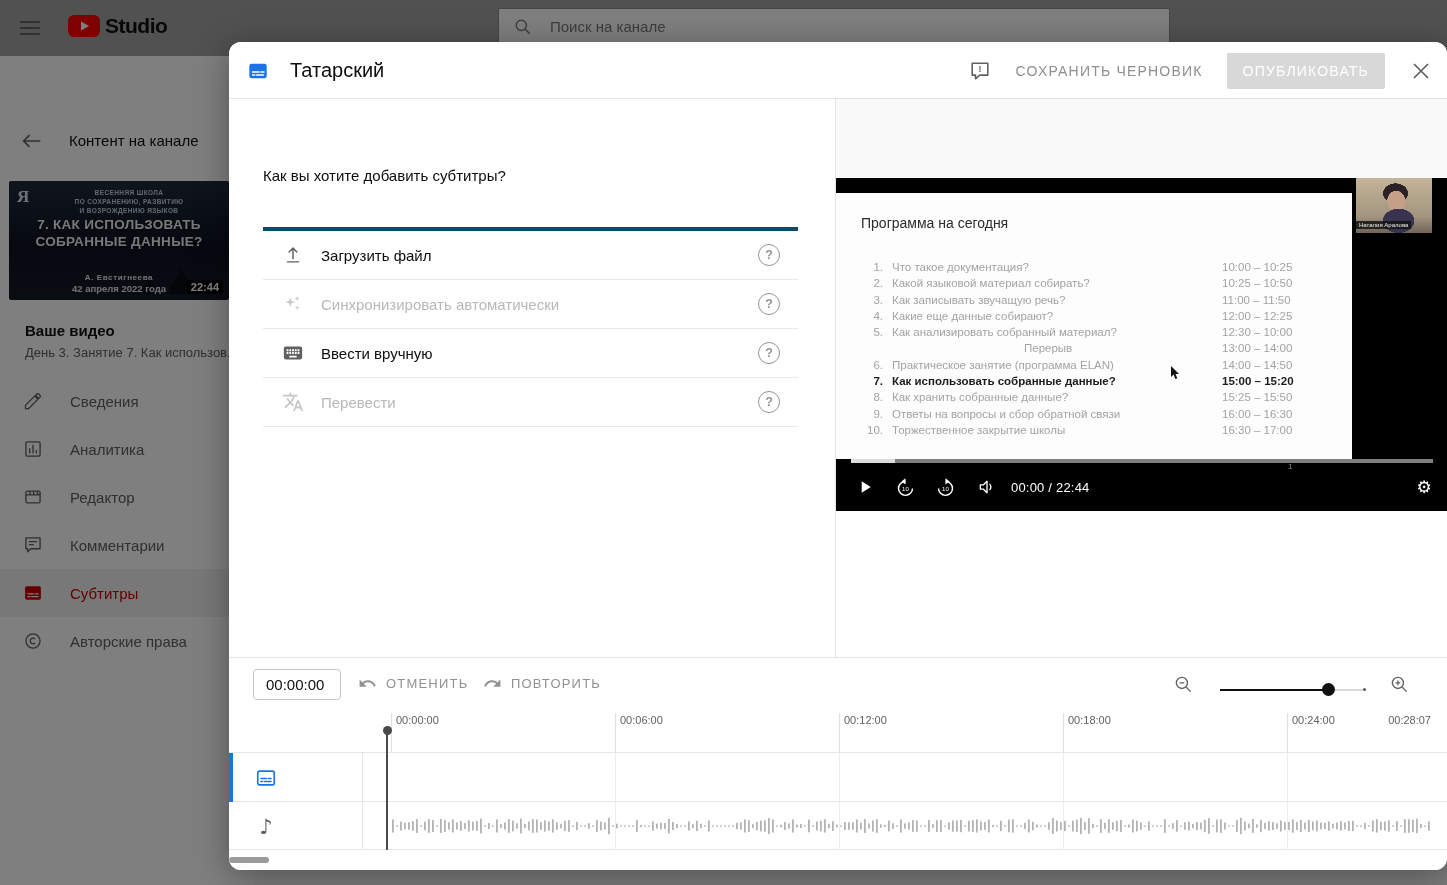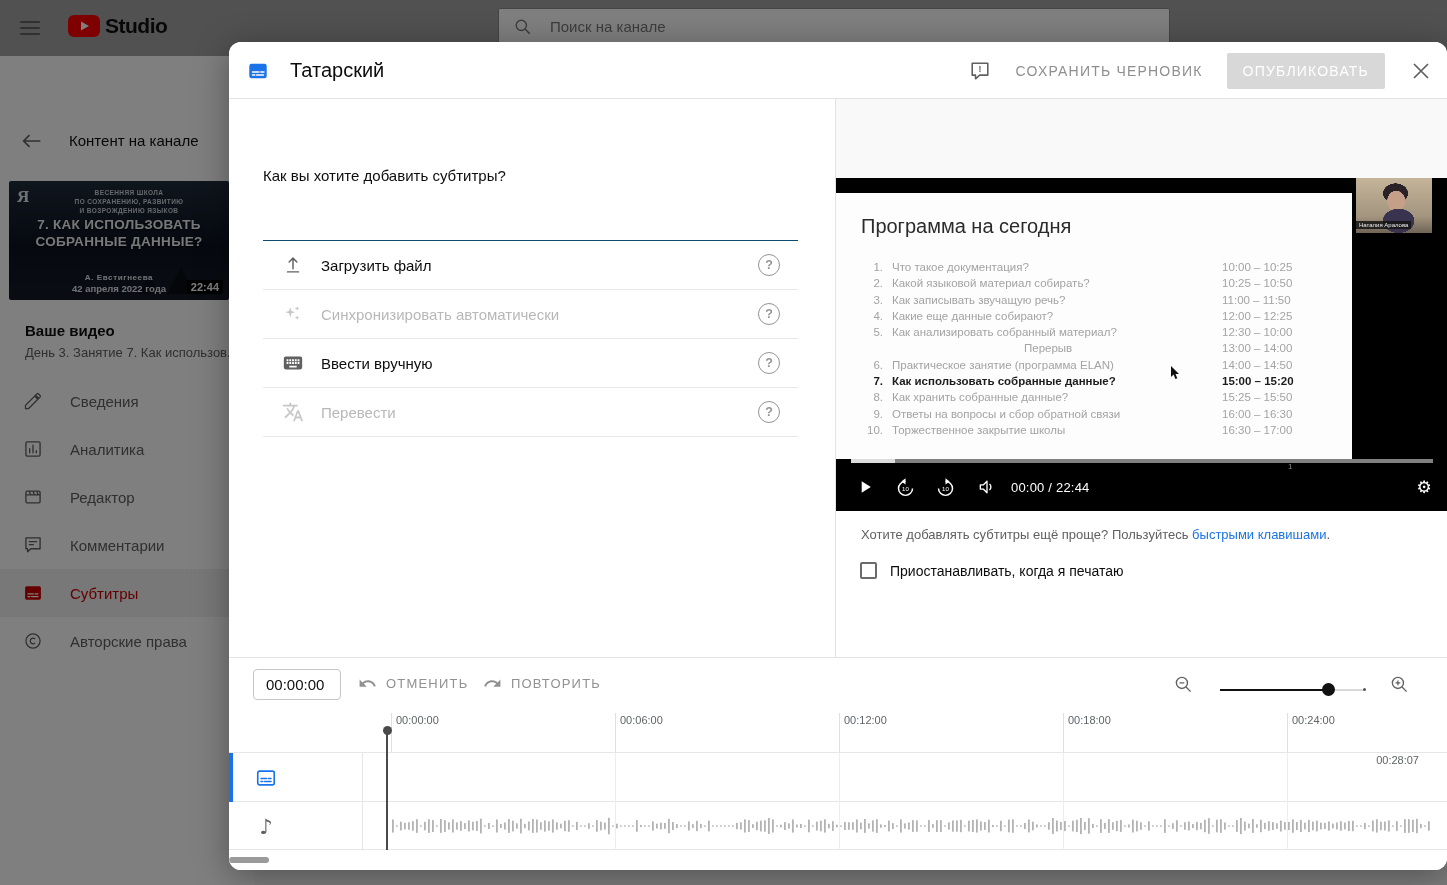--- a/index.html
+++ b/index.html
@@ -47,32 +47,32 @@
   .m-header { position:absolute; top:0; left:0; right:0; height:57px; border-bottom:1px solid #e3e3e3; background:#fff; z-index:5; }
   .m-title-group { position:absolute; left:18px; top:0; height:57px; display:flex; align-items:center; gap:21px; }
   .m-title { font-size:20px; color:#0d0d0d; font-weight:500; }
   .m-actions { position:absolute; right:14px; top:0; height:57px; display:flex; align-items:center; gap:24px; }
   .save-draft { font-size:14px; font-weight:500; letter-spacing:1.2px; color:#8f8f8f; cursor:pointer; }
   .publish-btn { background:#d8d8d8; color:#fff; font-size:14px; font-weight:500; letter-spacing:1.2px; border:none; padding:10px 16px; border-radius:2px; font-family:inherit; }
   .close-x { width:24px; height:24px; display:flex; align-items:center; justify-content:center; cursor:pointer; }
 
   .left-panel { position:absolute; top:57px; left:0; width:606px; height:558px; background:#fff; }
   .lp-question { position:absolute; top:68px; left:34px; font-size:15px; color:#0d0d0d; }
-  .options { position:absolute; top:141px; left:34px; width:535px; border-top:1px solid #0c4a6e; }
+  .options { position:absolute; top:128px; left:34px; width:535px; border-top:4px solid #0c4a6e; }
   .opt-row { height:49px; display:flex; align-items:center; border-bottom:1px solid #e8e8e8; cursor:pointer; }
   .opt-icon { width:24px; height:24px; margin-left:18px; display:flex; align-items:center; justify-content:center; }
   .opt-label { margin-left:16px; font-size:15px; color:#0d0d0d; flex:1; }
   .opt-row.disabled .opt-label { color:#b8b8b8; }
   .help-circle { width:22px; height:22px; border:1.5px solid #949494; border-radius:50%; display:flex; align-items:center; justify-content:center; font-size:12.5px; color:#949494; font-weight:700; margin-right:18px; cursor:pointer; }
 
   .right-panel { position:absolute; top:57px; left:606px; width:612px; height:558px; border-left:1px solid #e3e3e3; background:#fff; }
   .rp-strip { position:absolute; top:0; left:0; right:0; height:79px; background:#f9f9f9; }
   .player { position:absolute; top:79px; left:0; width:612px; height:333px; background:#000; overflow:hidden; }
   .slide { position:absolute; left:0; top:15px; width:516px; height:266px; background:#fdfdfd; color:#9e9e9e; }
-  .slide-title { position:absolute; left:25px; top:22px; font-size:20px; font-weight:500; color:#2b2b2b; }
+  .slide-title { position:absolute; left:25px; top:22px; font-size:14px; font-weight:500; color:#2b2b2b; }
   .slide-rows { position:absolute; left:25px; right:10px; top:66px; }
   .s-row { display:flex; font-size:11.5px; line-height:16.3px; color:#a3a3a3; }
   .s-row .num { width:22px; text-align:right; margin-right:9px; flex:none; }
   .s-row .txt { flex:1; }
   .s-row .tm { width:84px; flex:none; margin-right:36px; text-align:left; }
   .s-row.bold { color:#1c1c1c; font-weight:700; }
   .s-row.center .txt { padding-left:132px; }
   .webcam { position:absolute; left:520px; top:0; width:76px; height:55px; overflow:hidden;
     background:
       radial-gradient(ellipse 26px 20px at 56% 78%, #3a3350 0 60%, transparent 61%),
@@ -103,21 +103,21 @@
   .zoom-out-btn { position:absolute; left:945px; top:17px; cursor:pointer; }
   .zoom-in-btn { position:absolute; left:1161px; top:17px; cursor:pointer; }
   .zslider { position:absolute; left:991px; top:25px; width:146px; height:13px; cursor:pointer; }
   .zs-fill { position:absolute; left:0; top:5.5px; width:108px; height:2.5px; background:#111; }
   .zs-rest { position:absolute; left:108px; top:6px; right:3px; height:2px; background:#d9d9d9; }
   .zs-knob { position:absolute; left:102px; top:0; width:13px; height:13px; border-radius:50%; background:#111; }
   .zs-end { position:absolute; right:0; top:5px; width:3px; height:3px; border-radius:50%; background:#555; }
   .ruler { position:absolute; left:0; right:0; top:53px; height:42px; border-bottom:1px solid #e6e6e6; }
   .r-tick { position:absolute; top:2px; bottom:0; width:1px; background:#e0e0e0; }
   .r-label { position:absolute; top:3px; font-size:11px; color:#5f6368; white-space:nowrap; }
-  .r-label.last { right:28px;margin-top:40px; }
+  .r-label.last { right:16px; }
   .tracks { position:absolute; left:0; right:0; top:95px; height:97px; }
   .track-row1 { position:absolute; left:0; right:0; top:0; height:49px; border-bottom:1px solid #e6e6e6; }
   .track-row2 { position:absolute; left:0; right:0; top:49px; height:48px; border-bottom:1px solid #e6e6e6; }
   .blue-bar { position:absolute; left:0; top:0; width:4px; height:49px; background:#1a73e8; }
   .col-divider { position:absolute; left:133px; top:0; bottom:0; width:1px; background:#e6e6e6; }
   .grid-line { position:absolute; top:0; bottom:0; width:1px; background:#ededed; }
   .tr-icon { position:absolute; display:flex; align-items:center; justify-content:center; }
   .sub-track-icon { left:24px; top:12px; width:26px; height:26px; }
   .note-track-icon { left:26px; top:61px; width:22px; height:26px; font-size:21px; color:#606060; }
   .playhead-dot { position:absolute; left:153.5px; top:68px; width:9px; height:9px; border-radius:50%; background:#4a4a4a; z-index:4; }
@@ -415,27 +415,20 @@
             <svg width="20" height="20" viewBox="0 0 24 24" fill="none" stroke="#fff" stroke-width="1.6">
                 <path d="M4 9.5v5h3.5L12 19V5L7.5 9.5z" stroke-linejoin="round"></path>
                 <path d="M15 8.5a4.5 4.5 0 0 1 0 7"></path>
               </svg>
           </div>
           <span class="time-display">00:00 / 22:44</span>
         </div>
         <div class="gear-ctl uni">⚙</div>
       </div>
 
-      <div class="tip-area">
-        <div class="tip-line"><span>Хотите добавлять субтитры ещё проще? Пользуйтесь </span><a>быстрыми клавишами</a><span>.</span></div>
-        <div class="pause-row">
-          <span class="checkbox"></span>
-          <span class="pause-label">Приостанавливать, когда я печатаю</span>
-        </div>
-      </div>
     </div>
 
     <div class="timeline">
       <input class="timecode" value="00:00:00" style="">
       <div class="tl-btn undo-btn">
         <svg width="19" height="19" viewBox="0 0 24 24">
             <path d="M12.5 8c-2.65 0-5.05.99-6.9 2.6L2 7v9h9l-3.62-3.62c1.39-1.16 3.16-1.88 5.12-1.88 3.54 0 6.55 2.31 7.6 5.5l2.37-.78C21.08 11.03 17.15 8 12.5 8z" fill="#919191"></path>
           </svg>
         <span>ОТМЕНИТЬ</span>
       </div>

